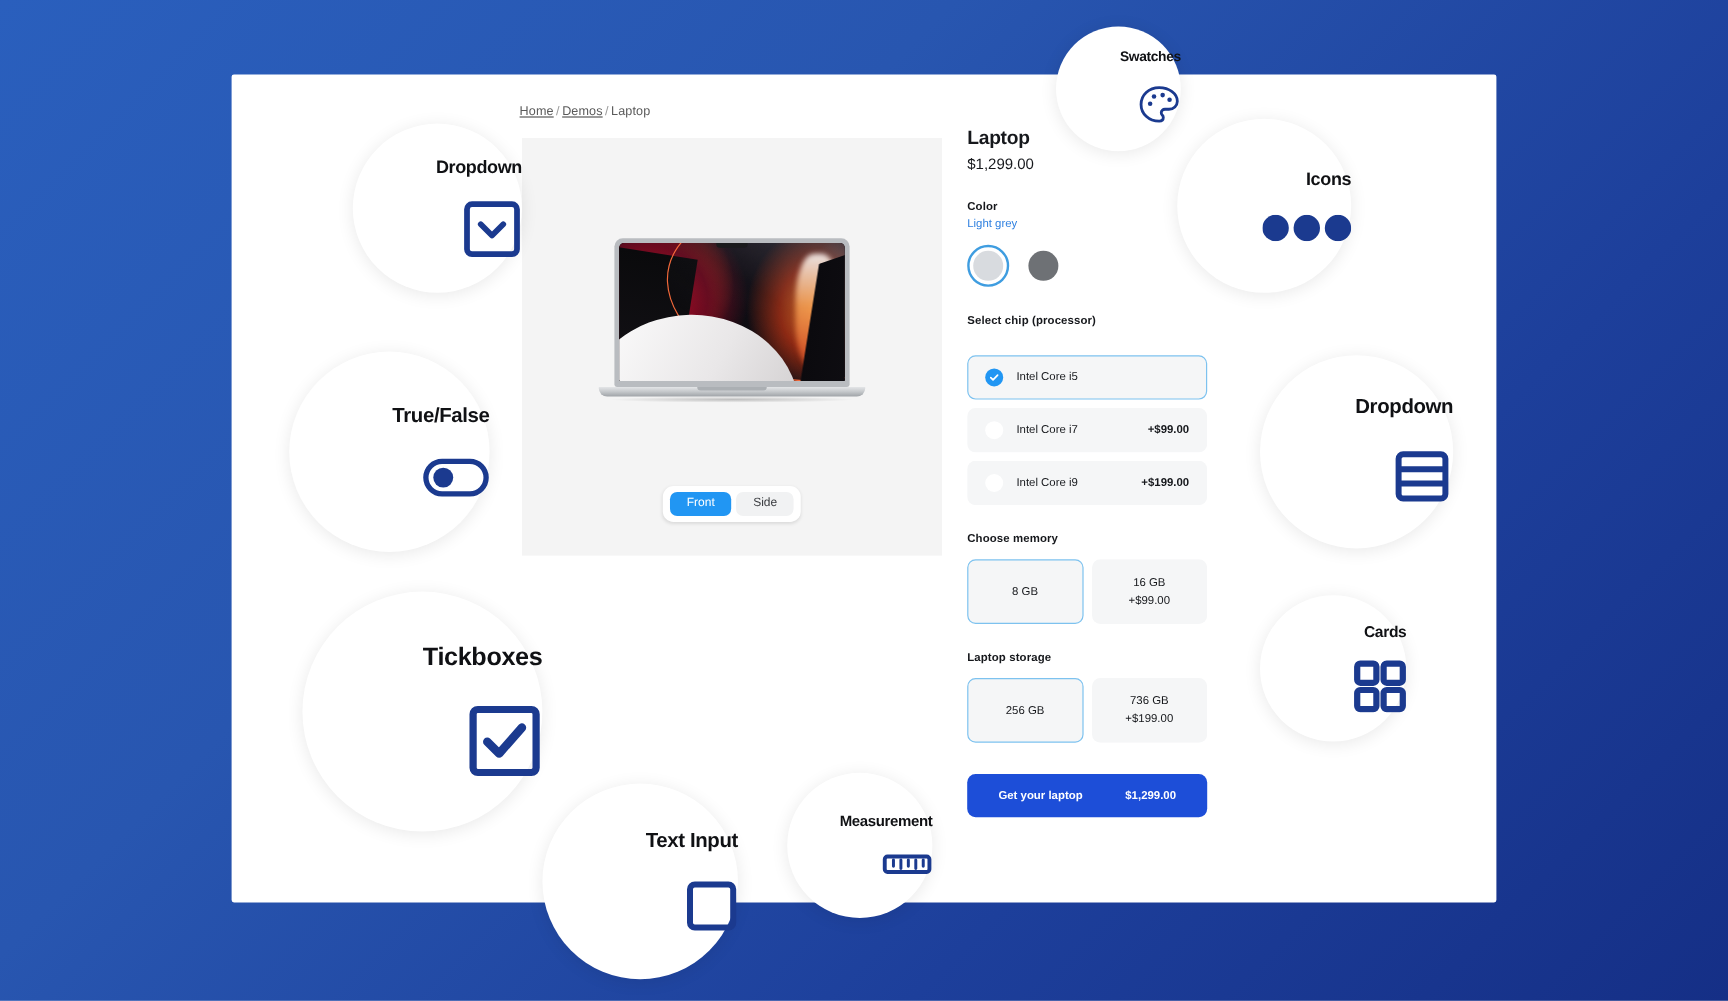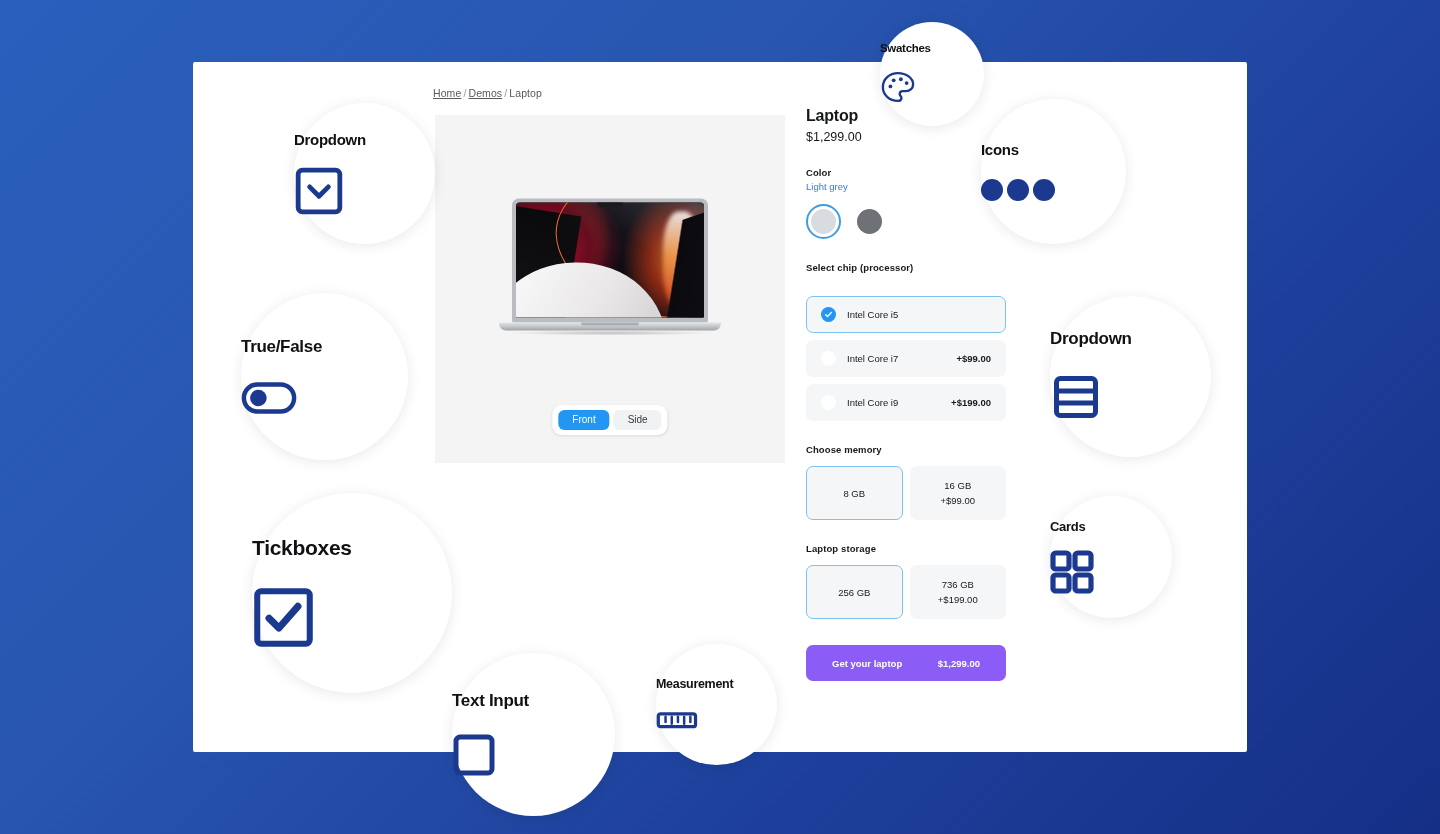--- a/index.html
+++ b/index.html
@@ -226,40 +226,40 @@
     gap: 4px;
     cursor: pointer;
   }
   .tile.sel { border-color: #7dc2ef; }
   .tile-main { font-size: 9.5px; color: #16181c; }
   .tile-extra { font-size: 9.5px; color: #16181c; }
 
   .cta {
     margin-top: 26px;
     height: 36px;
-    background: #8b5cf6;
+    background: #1d4ed8;
     border-radius: 7px;
     display: flex;
     align-items: center;
     justify-content: space-between;
     padding: 0 26px;
     cursor: pointer;
     border: none;
     width: 100%;
   }
   .cta span { font-size: 9.5px; font-weight: 700; color: #ffffff; }
 
   
   .bubble {
     position: absolute;
     background: #ffffff;
     border-radius: 50%;
     display: flex;
     flex-direction: column;
-    align-items: flex-start;
+    align-items: flex-end;
     justify-content: center;
     box-shadow: 0 2px 14px rgba(0,0,0,.09);
     text-align: center;
   }
   .bubble .b-label {
     font-weight: 700;
     color: #101114;
     letter-spacing: -.3px;
     line-height: 1;
   }

